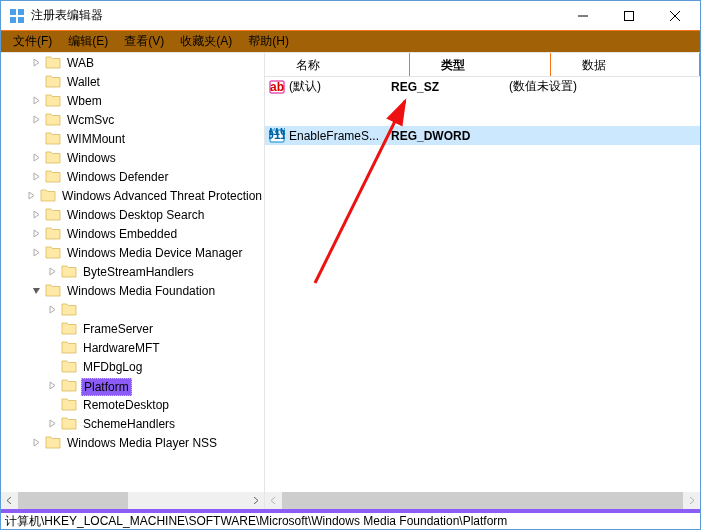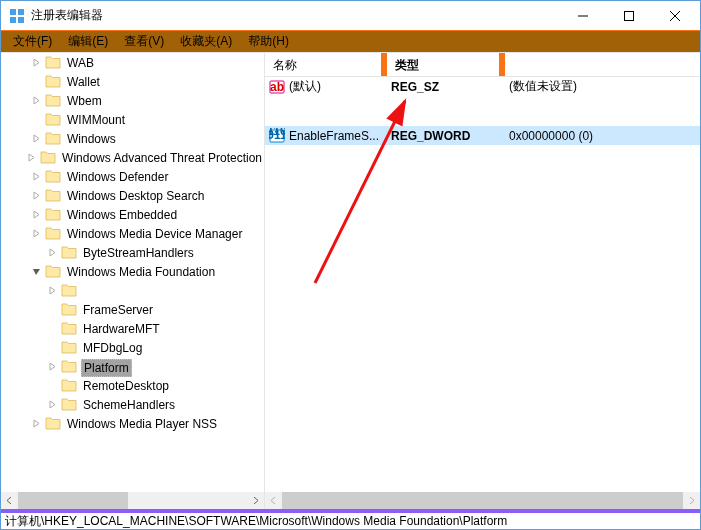--- a/index.html
+++ b/index.html
@@ -13,39 +13,39 @@
   
   .menubar { height: 22px; background: #a16207; display: flex; align-items: center; padding: 0 4px; border-bottom: 1px solid #e5e5e5; }
   .menu-item { padding: 2px 8px; cursor: pointer; }
   
   .content { display: flex; height: 456px; }
   
   .tree-pane { width: 264px; border-right: 1px solid #e5e5e5; overflow: hidden; position: relative; }
   .tree-scroll { position: absolute; top:0; left:0; right:0; bottom:17px; overflow:hidden; }
   .tree { padding: 2px 0; }
   .tree-row { display: flex; align-items: flex-start; height: 19px; white-space: nowrap; cursor: pointer; }
-  .tree-row.selected .tree-label { background: #a3a3a3; border: 1px dotted #99d1ff; }
+  .tree-row.selected .tree-label { background: #8b5cf6; border: 1px dotted #99d1ff; }
   .expander { width: 14px; height: 14px; display: flex; align-items: center; justify-content: center; margin-right: 2px; }
   .expander svg { width: 9px; height: 9px; opacity:0.55; }
   .expander.open svg { opacity:0.85; }
   .spacer-exp { width: 16px; }
   .folder-icon { width: 16px; height: 14px; margin-right: 4px; flex-shrink:0; }
   .tree-label { padding: 1px 2px; }
   .indent { display:inline-block; }
   .indent-0 { width: 28px; } 
   .indent-1 { width: 44px; }
   
   .hscroll { position: absolute; bottom:0; left:0; right:0; height: 17px; background: #f0f0f0; display: flex; align-items:center; }
   .hscroll-btn { width: 17px; height: 17px; background:#f0f0f0; display:flex; align-items:center; justify-content:center; border: none; }
   .hscroll-track { flex:1; height:17px; position:relative; }
   .hscroll-thumb { position:absolute; height:17px; background:#cdcdcd; }
   
   .list-pane { flex: 1; position: relative; overflow: hidden; }
   .list-headers { height: 24px; display: flex; border-bottom: 1px solid #e5e5e5; }
-  .list-header { padding: 4px 8px; border-right: 6px solid #f97316; cursor: pointer; }
+  .list-header { padding: 4px 8px; border-right: 1px solid #f97316; cursor: pointer; margin-left: 23px; }
   .col-name { width: 122px; }
   .col-type { width: 118px; font-weight: bold; }
   .col-data { flex: 1; }
   .list-rows { }
   .list-row { display: flex; height: 19px; align-items: center; cursor: pointer; }
   .list-row.selected { background: #cce8ff; margin-top: 30px; }
   .val-icon { width: 16px; height: 16px; margin: 0 4px 0 2px; flex-shrink:0; }
   .cell { padding: 16px 4px; overflow: hidden; text-overflow: ellipsis; white-space: nowrap; }
   .cell.col-name { width: 122px; display:flex; align-items:center; padding-left:2px; }
   .cell.col-type { width: 118px; }
@@ -128,20 +128,32 @@
                 <path d="M2 1 L7 4.5 L2 8 Z" fill="none" stroke="#666" stroke-width="1"></path>
               </svg>
             </span>
             <span class="folder-icon"><svg viewBox="0 0 16 14">
                 <path d="M1 2 L6 2 L7.5 3.5 L15 3.5 L15 13 L1 13 Z" fill="#ffe9a6" stroke="#dcb95a" stroke-width="0.8"></path>
               </svg></span>
             <span class="tree-label">Wbem</span>
           </div>
           <div class="tree-row">
             <span class="indent indent-0"></span>
+            <span class="expander">
+              <svg viewBox="0 0 9 9">
+                <path d="M2 1 L7 4.5 L2 8 Z" fill="none" stroke="#666" stroke-width="1"></path>
+              </svg>
+            </span>
+            <span class="folder-icon"><svg viewBox="0 0 16 14">
+                <path d="M1 2 L6 2 L7.5 3.5 L15 3.5 L15 13 L1 13 Z" fill="#ffe9a6" stroke="#dcb95a" stroke-width="0.8"></path>
+              </svg></span>
+            <span class="tree-label">WcmSvc</span>
+          </div>
+          <div class="tree-row">
+            <span class="indent indent-0"></span>
             <span class="spacer-exp"></span>
             <span class="folder-icon"><svg viewBox="0 0 16 14">
                 <path d="M1 2 L6 2 L7.5 3.5 L15 3.5 L15 13 L1 13 Z" fill="#ffe9a6" stroke="#dcb95a" stroke-width="0.8"></path>
               </svg></span>
             <span class="tree-label">WIMMount</span>
           </div>
           <div class="tree-row">
             <span class="indent indent-0"></span>
             <span class="expander">
               <svg viewBox="0 0 9 9">
@@ -156,33 +168,33 @@
           <div class="tree-row">
             <span class="indent indent-0"></span>
             <span class="expander">
               <svg viewBox="0 0 9 9">
                 <path d="M2 1 L7 4.5 L2 8 Z" fill="none" stroke="#666" stroke-width="1"></path>
               </svg>
             </span>
             <span class="folder-icon"><svg viewBox="0 0 16 14">
                 <path d="M1 2 L6 2 L7.5 3.5 L15 3.5 L15 13 L1 13 Z" fill="#ffe9a6" stroke="#dcb95a" stroke-width="0.8"></path>
               </svg></span>
+            <span class="tree-label">Windows Defender</span>
+          </div>
+          <div class="tree-row">
+            <span class="indent indent-0"></span>
+            <span class="expander">
+              <svg viewBox="0 0 9 9">
+                <path d="M2 1 L7 4.5 L2 8 Z" fill="none" stroke="#666" stroke-width="1"></path>
+              </svg>
+            </span>
+            <span class="folder-icon"><svg viewBox="0 0 16 14">
+                <path d="M1 2 L6 2 L7.5 3.5 L15 3.5 L15 13 L1 13 Z" fill="#ffe9a6" stroke="#dcb95a" stroke-width="0.8"></path>
+              </svg></span>
             <span class="tree-label">Windows Advanced Threat Protection</span>
-          </div>
-          <div class="tree-row">
-            <span class="indent indent-0"></span>
-            <span class="expander">
-              <svg viewBox="0 0 9 9">
-                <path d="M2 1 L7 4.5 L2 8 Z" fill="none" stroke="#666" stroke-width="1"></path>
-              </svg>
-            </span>
-            <span class="folder-icon"><svg viewBox="0 0 16 14">
-                <path d="M1 2 L6 2 L7.5 3.5 L15 3.5 L15 13 L1 13 Z" fill="#ffe9a6" stroke="#dcb95a" stroke-width="0.8"></path>
-              </svg></span>
-            <span class="tree-label">Windows Defender</span>
           </div>
           <div class="tree-row">
             <span class="indent indent-0"></span>
             <span class="expander">
               <svg viewBox="0 0 9 9">
                 <path d="M2 1 L7 4.5 L2 8 Z" fill="none" stroke="#666" stroke-width="1"></path>
               </svg>
             </span>
             <span class="folder-icon"><svg viewBox="0 0 16 14">
                 <path d="M1 2 L6 2 L7.5 3.5 L15 3.5 L15 13 L1 13 Z" fill="#ffe9a6" stroke="#dcb95a" stroke-width="0.8"></path>
@@ -332,20 +344,21 @@
             <path d="M2 0 L6 3.5 L2 7" fill="none" stroke="#606060" stroke-width="1"></path>
           </svg>
         </div>
     </div>
   </div>
 
   <div class="list-pane">
     <div class="list-headers">
       <div class="list-header col-name">名称</div>
       <div class="list-header col-type">类型</div>
+      <div class="list-header col-data">数据</div>
     </div>
     <div class="list-rows" id="list-container">
         <div class="list-row">
           <div class="cell col-name">
             <span class="val-icon"><svg viewBox="0 0 16 16">
                 <rect x="1" y="2" width="14" height="12" rx="1" fill="#fff" stroke="#d08" stroke-width="1"></rect>
                 <text x="8" y="12" text-anchor="middle" font-size="8" fill="#d00" font-weight="bold">ab</text>
               </svg></span>
             <span>(默认)</span>
           </div>
@@ -355,21 +368,20 @@
         <div class="list-row selected">
           <div class="cell col-name">
             <span class="val-icon"><svg viewBox="0 0 16 16">
                 <rect x="1" y="2" width="14" height="12" rx="1" fill="#fff" stroke="#08c" stroke-width="1"></rect>
                 <text x="8" y="11" text-anchor="middle" font-size="6" fill="#06a" font-weight="bold">011</text>
                 <text x="8" y="7" text-anchor="middle" font-size="6" fill="#06a" font-weight="bold">110</text>
               </svg></span>
             <span>EnableFrameS...</span>
           </div>
           <div class="cell col-type">REG_DWORD</div>
-          <div class="cell col-data">0x00000000 (0)</div>
         </div>
       </div>
 
     <svg class="arrow-overlay" style="left:40px; top:30px; width:120px; height:210px">
       <defs>
           <marker id="ah" markerWidth="10" markerHeight="10" refX="8" refY="3" orient="auto">
             <path d="M0,0 L0,6 L9,3 z" fill="#e11"></path>
           </marker>
         </defs>
       <line x1="10" y1="200" x2="100" y2="18" stroke="#e11" stroke-width="3" marker-end="url(#ah)"></line>

